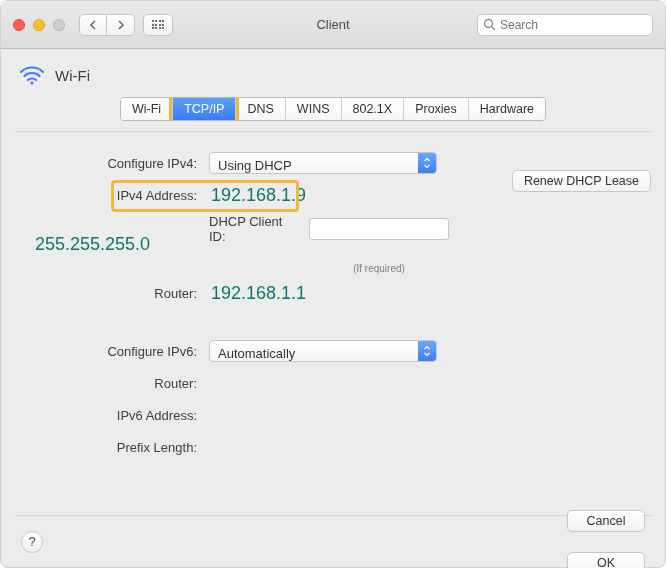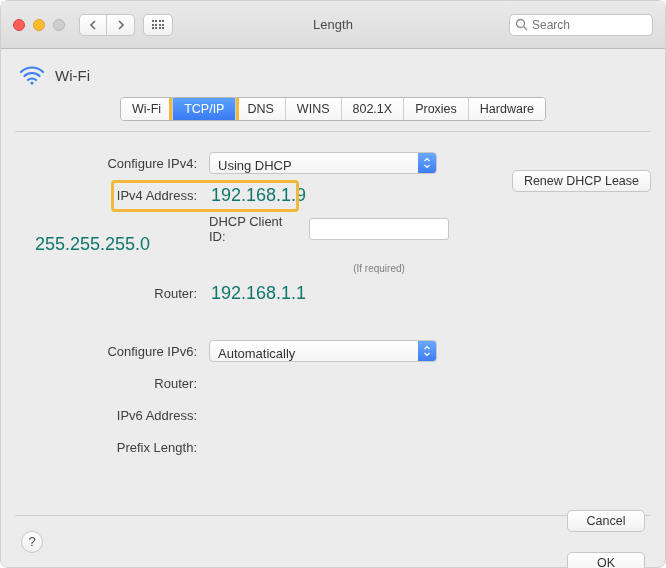--- a/index.html
+++ b/index.html
@@ -18,21 +18,21 @@
   .tool-btn { height: 22px; border: 1px solid #c7c7c7; background: linear-gradient(#ffffff,#f2f2f2); color: #6b6b6b; display: flex; align-items: center; justify-content: center; font-size: 12px; }
   .nav-back { width: 28px; border-radius: 5px 0 0 5px; }
   .nav-fwd  { width: 28px; border-left: none; border-radius: 0 5px 5px 0; }
   .grid-btn { width: 30px; margin-left: 8px; border-radius: 5px; }
   .grid-icon { display: grid; grid-template-columns: repeat(4,2px); grid-auto-rows: 2px; gap: 1.5px; }
   .grid-icon i { background: #6b6b6b; width: 2px; height: 2px; display: block; }
 
   .title { position: absolute; left: 0; right: 0; text-align: center; font-size: 13px; color: #4b4b4b; pointer-events: none; }
 
   .search-wrap { margin-left: auto; position: relative; }
-  .search { height: 22px; width: 144px; border: 1px solid #c7c7c7; border-radius: 5px; background: #ffffff; padding: 0 6px 0 22px; font-size: 12px; color: #555; }
+  .search { height: 22px; width: 176px; border: 1px solid #c7c7c7; border-radius: 5px; background: #ffffff; padding: 0 6px 0 22px; font-size: 12px; color: #555; }
   .search-ico { position: absolute; left: 6px; top: 4px; color: #8a8a8a; }
 
   
   .header { padding: 16px 18px 8px 18px; display: flex; align-items: center; gap: 10px; }
   .wifi-icon { color: #3b82f6; }
   .header-title { font-size: 15px; color: #3e3e3e; }
 
   
   .seg { display: flex; justify-content: center; margin: 4px 0 0 0; }
   .seg-inner { display: flex; border: 1px solid #b8b8b8; border-radius: 4px; overflow: hidden; background: #ffffff; height: 24px; }
@@ -101,21 +101,21 @@
           <i></i>
           <i></i>
           <i></i>
           <i></i>
           <i></i>
           <i></i>
           <i></i>
           <i></i>
       </span>
     </div>
-    <div class="title">Length</div>
+    <div class="title">Client</div>
     <div class="search-wrap">
       <svg class="search-ico" width="13" height="13" viewBox="0 0 13 13">
           <circle cx="5.5" cy="5.5" r="4" fill="none" stroke="#8a8a8a" stroke-width="1.3"></circle>
           <line x1="8.5" y1="8.5" x2="12" y2="12" stroke="#8a8a8a" stroke-width="1.3"></line>
         </svg>
       <input class="search" type="text" placeholder="Search" style="">
     </div>
   </div>
 
   <div class="header">

